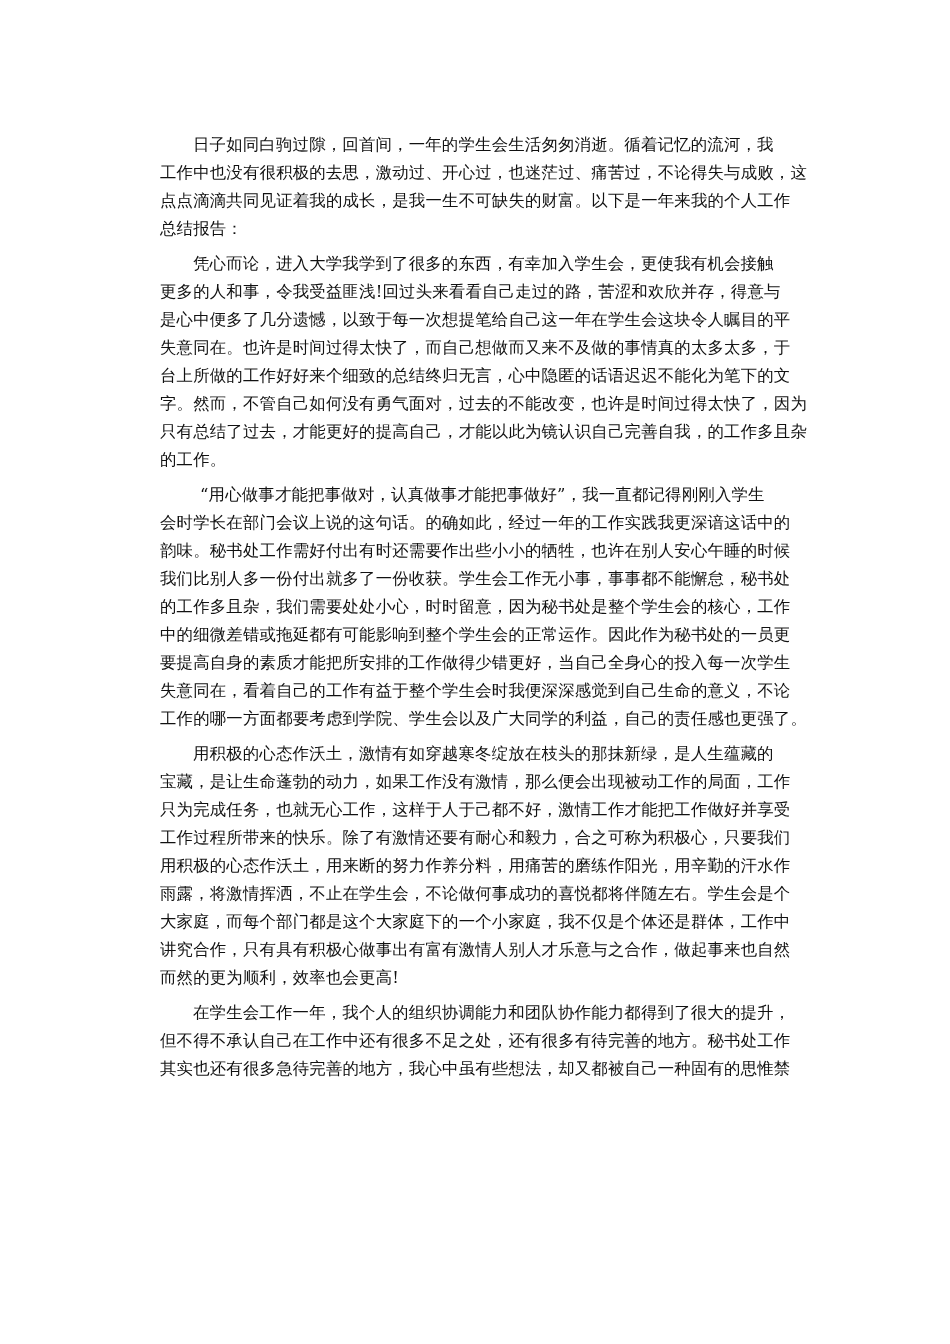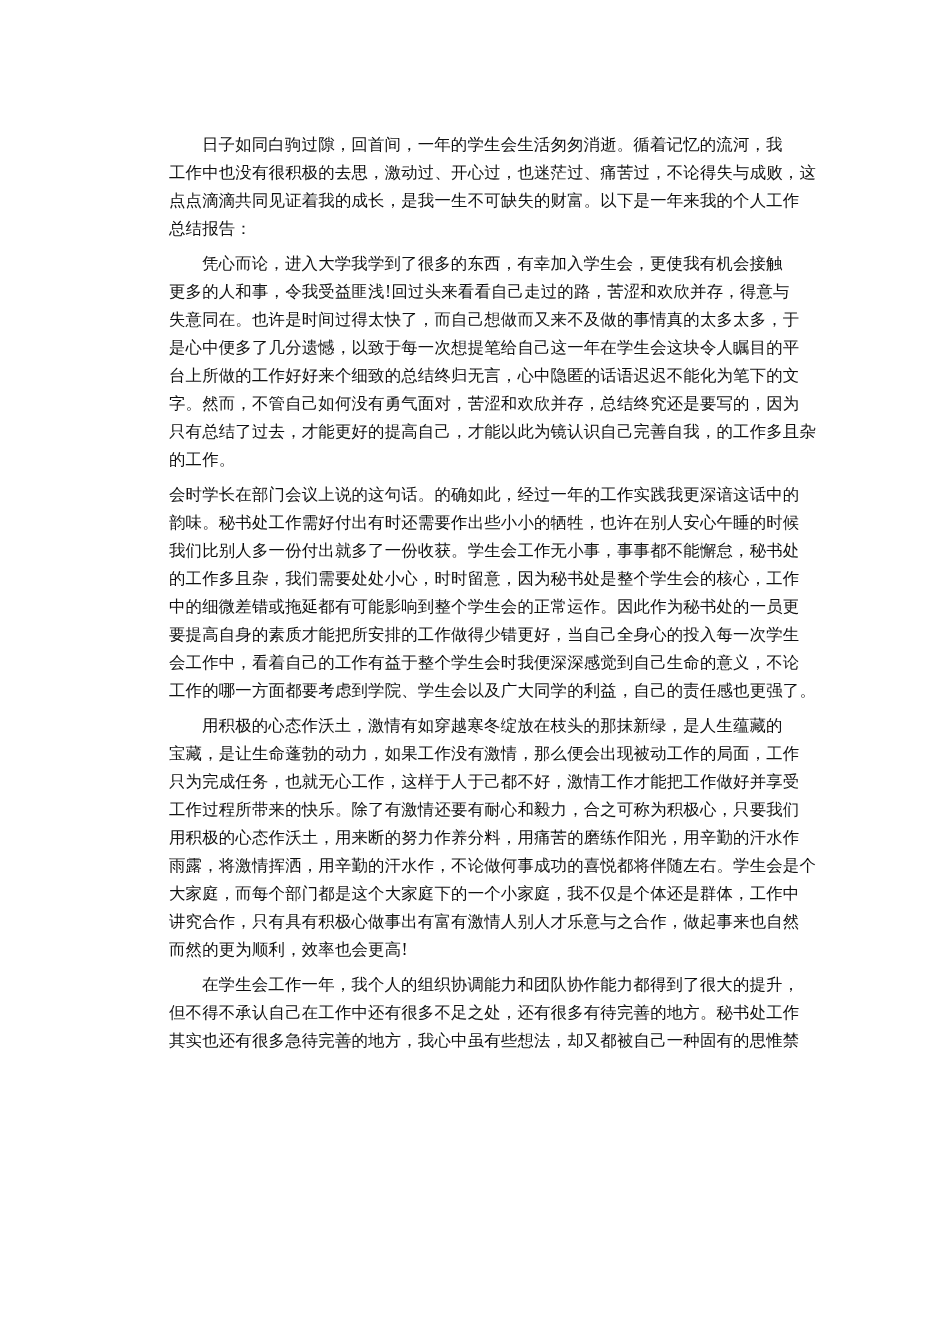--- a/index.html
+++ b/index.html
@@ -1,65 +1,66 @@
 <!DOCTYPE html>
 <html><head>
 <meta charset="utf-8">
 <style>
   html, body { margin: 0; padding: 0; background: #ffffff; }
   body { width: 950px; height: 1344px; position: relative; overflow: hidden;
          font-family: "DejaVu Serif", "Liberation Serif", serif; color: #111; }
   .page { position: absolute; left: 157px; top: 131px; width: 640px; }
-  .para { margin: 0 0 7px 12px; }
+  .para { margin: 0 0 7px 3px; }
   .line { display: block; height: 28px; line-height: 28px; font-size: 16.4px;
           white-space: nowrap; letter-spacing: 0.2px; }
   .line.first { padding-left: 33px; }
   .line.quote-first { padding-left: 40px; }
 </style>
 </head>
 <body>
 
 <div class="page">
 
   <div class="para">
     <span class="line first">日子如同白驹过隙，回首间，一年的学生会生活匆匆消逝。循着记忆的流河，我</span>
     <span class="line">工作中也没有很积极的去思，激动过、开心过，也迷茫过、痛苦过，不论得失与成败，这</span>
     <span class="line">点点滴滴共同见证着我的成长，是我一生不可缺失的财富。以下是一年来我的个人工作</span>
     <span class="line">总结报告：</span>
   </div>
 
   <div class="para">
     <span class="line first">凭心而论，进入大学我学到了很多的东西，有幸加入学生会，更使我有机会接触</span>
     <span class="line">更多的人和事，令我受益匪浅!回过头来看看自己走过的路，苦涩和欢欣并存，得意与</span>
+    <span class="line">是心中便多了几分遗憾，以致于每一次想提笔给自己这一年在学生会这块令人瞩目的平</span>
     <span class="line">失意同在。也许是时间过得太快了，而自己想做而又来不及做的事情真的太多太多，于</span>
-    <span class="line">是心中便多了几分遗憾，以致于每一次想提笔给自己这一年在学生会这块令人瞩目的平</span>
     <span class="line">台上所做的工作好好来个细致的总结终归无言，心中隐匿的话语迟迟不能化为笔下的文</span>
-    <span class="line">字。然而，不管自己如何没有勇气面对，苦涩和欢欣并存，总结终究还是要写的，因为</span>
+    <span class="line">字。然而，不管自己如何没有勇气面对，过去的不能改变，也许是时间过得太快了，因为</span>
     <span class="line">只有总结了过去，才能更好的提高自己，才能以此为镜认识自己完善自我，的工作多且杂</span>
     <span class="line">的工作。</span>
   </div>
 
   <div class="para">
+    <span class="line quote-first">“用心做事才能把事做对，认真做事才能把事做好”，我一直都记得刚刚入学生</span>
     <span class="line">会时学长在部门会议上说的这句话。的确如此，经过一年的工作实践我更深谙这话中的</span>
     <span class="line">韵味。秘书处工作需好付出有时还需要作出些小小的牺牲，也许在别人安心午睡的时候</span>
     <span class="line">我们比别人多一份付出就多了一份收获。学生会工作无小事，事事都不能懈怠，秘书处</span>
     <span class="line">的工作多且杂，我们需要处处小心，时时留意，因为秘书处是整个学生会的核心，工作</span>
     <span class="line">中的细微差错或拖延都有可能影响到整个学生会的正常运作。因此作为秘书处的一员更</span>
     <span class="line">要提高自身的素质才能把所安排的工作做得少错更好，当自己全身心的投入每一次学生</span>
-    <span class="line">会工作中，看着自己的工作有益于整个学生会时我便深深感觉到自己生命的意义，不论</span>
+    <span class="line">失意同在，看着自己的工作有益于整个学生会时我便深深感觉到自己生命的意义，不论</span>
     <span class="line">工作的哪一方面都要考虑到学院、学生会以及广大同学的利益，自己的责任感也更强了。</span>
   </div>
 
   <div class="para">
     <span class="line first">用积极的心态作沃土，激情有如穿越寒冬绽放在枝头的那抹新绿，是人生蕴藏的</span>
     <span class="line">宝藏，是让生命蓬勃的动力，如果工作没有激情，那么便会出现被动工作的局面，工作</span>
     <span class="line">只为完成任务，也就无心工作，这样于人于己都不好，激情工作才能把工作做好并享受</span>
     <span class="line">工作过程所带来的快乐。除了有激情还要有耐心和毅力，合之可称为积极心，只要我们</span>
     <span class="line">用积极的心态作沃土，用来断的努力作养分料，用痛苦的磨练作阳光，用辛勤的汗水作</span>
-    <span class="line">雨露，将激情挥洒，用辛勤的汗水作，不论做何事成功的喜悦都将伴随左右。学生会是个</span>
+    <span class="line">雨露，将激情挥洒，不止在学生会，不论做何事成功的喜悦都将伴随左右。学生会是个</span>
     <span class="line">大家庭，而每个部门都是这个大家庭下的一个小家庭，我不仅是个体还是群体，工作中</span>
     <span class="line">讲究合作，只有具有积极心做事出有富有激情人别人才乐意与之合作，做起事来也自然</span>
     <span class="line">而然的更为顺利，效率也会更高!</span>
   </div>
 
   <div class="para">
     <span class="line first">在学生会工作一年，我个人的组织协调能力和团队协作能力都得到了很大的提升，</span>
     <span class="line">但不得不承认自己在工作中还有很多不足之处，还有很多有待完善的地方。秘书处工作</span>
     <span class="line">其实也还有很多急待完善的地方，我心中虽有些想法，却又都被自己一种固有的思惟禁</span>
   </div>

